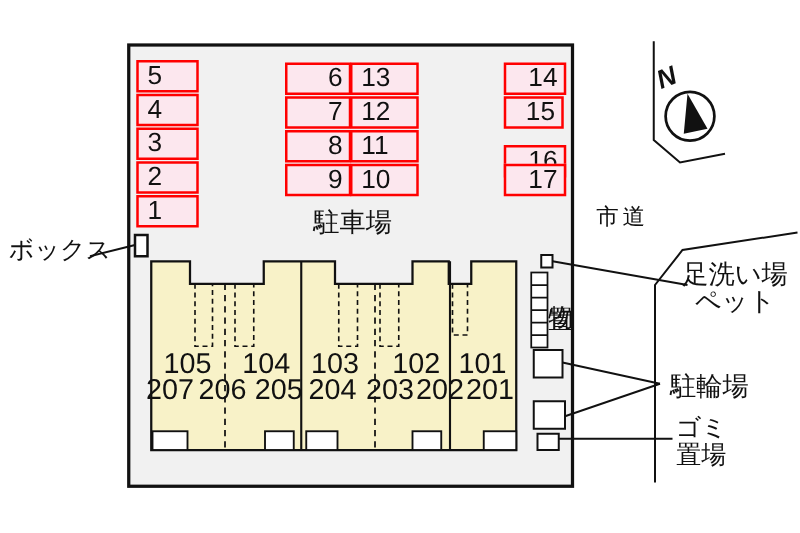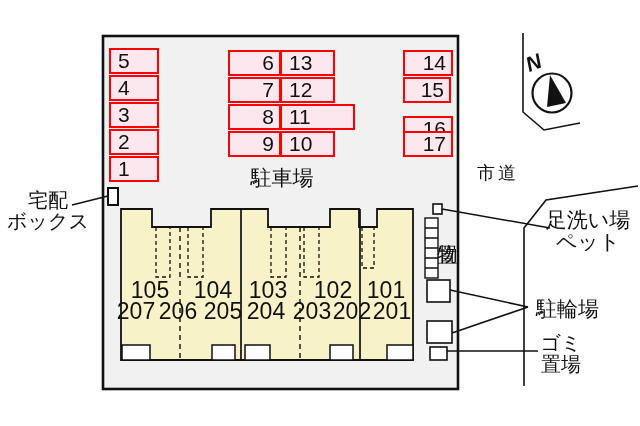--- a/index.html
+++ b/index.html
@@ -92,34 +92,33 @@
   <div class="pbox al" style="left:109px;top:129px;width:50px;height:26px;">2</div>
   <div class="pbox al" style="left:109px;top:156px;width:50px;height:26px;">1</div>
 
   <div class="pbox ar" style="left:228px;top:50px;width:53px;height:26px;">6</div>
   <div class="pbox ar" style="left:228px;top:77px;width:53px;height:26px;">7</div>
   <div class="pbox ar" style="left:228px;top:104px;width:53px;height:26px;">8</div>
   <div class="pbox ar" style="left:228px;top:131px;width:53px;height:26px;">9</div>
 
   <div class="pbox al" style="left:280px;top:50px;width:55px;height:26px;">13</div>
   <div class="pbox al" style="left:280px;top:77px;width:55px;height:26px;">12</div>
-  <div class="pbox al" style="left:280px;top:104px;width:75px;height:26px;">11</div>
+  <div class="pbox al" style="left:280px;top:104px;width:55px;height:26px;">11</div>
   <div class="pbox al" style="left:280px;top:131px;width:55px;height:26px;">10</div>
 
   <div class="pbox ar" style="left:403px;top:50px;width:50px;height:26px;">14</div>
   <div class="pbox ar" style="left:403px;top:77px;width:48px;height:26px;">15</div>
   <div class="pbox ar" style="left:403px;top:104px;width:50px;height:26px;margin-top:12px;">16</div>
   <div class="pbox ar" style="left:403px;top:131px;width:50px;height:26px;">17</div>
 
   <div class="t jp" style="left:228px;top:164px;width:108px;text-align:center;font-size:21px;">駐車場</div>
 
   <div class="t jp" style="left:477px;top:161px;font-size:18px;letter-spacing:3px;">市道</div>
 
   <div class="t jp" style="left:0px;top:190px;width:96px;text-align:center;font-size:20px;line-height:21px;">
-    <div>宅配</div>
     <div>ボックス</div>
   </div>
 
   <div class="t jp vert" style="left:438px;top:229px;font-size:20px;">物置</div>
 
   <div class="t jp" style="left:542px;top:209px;width:92px;text-align:center;font-size:21px;line-height:22px;">
     <div>足洗い場</div>
     <div>ペット</div>
   </div>
 

